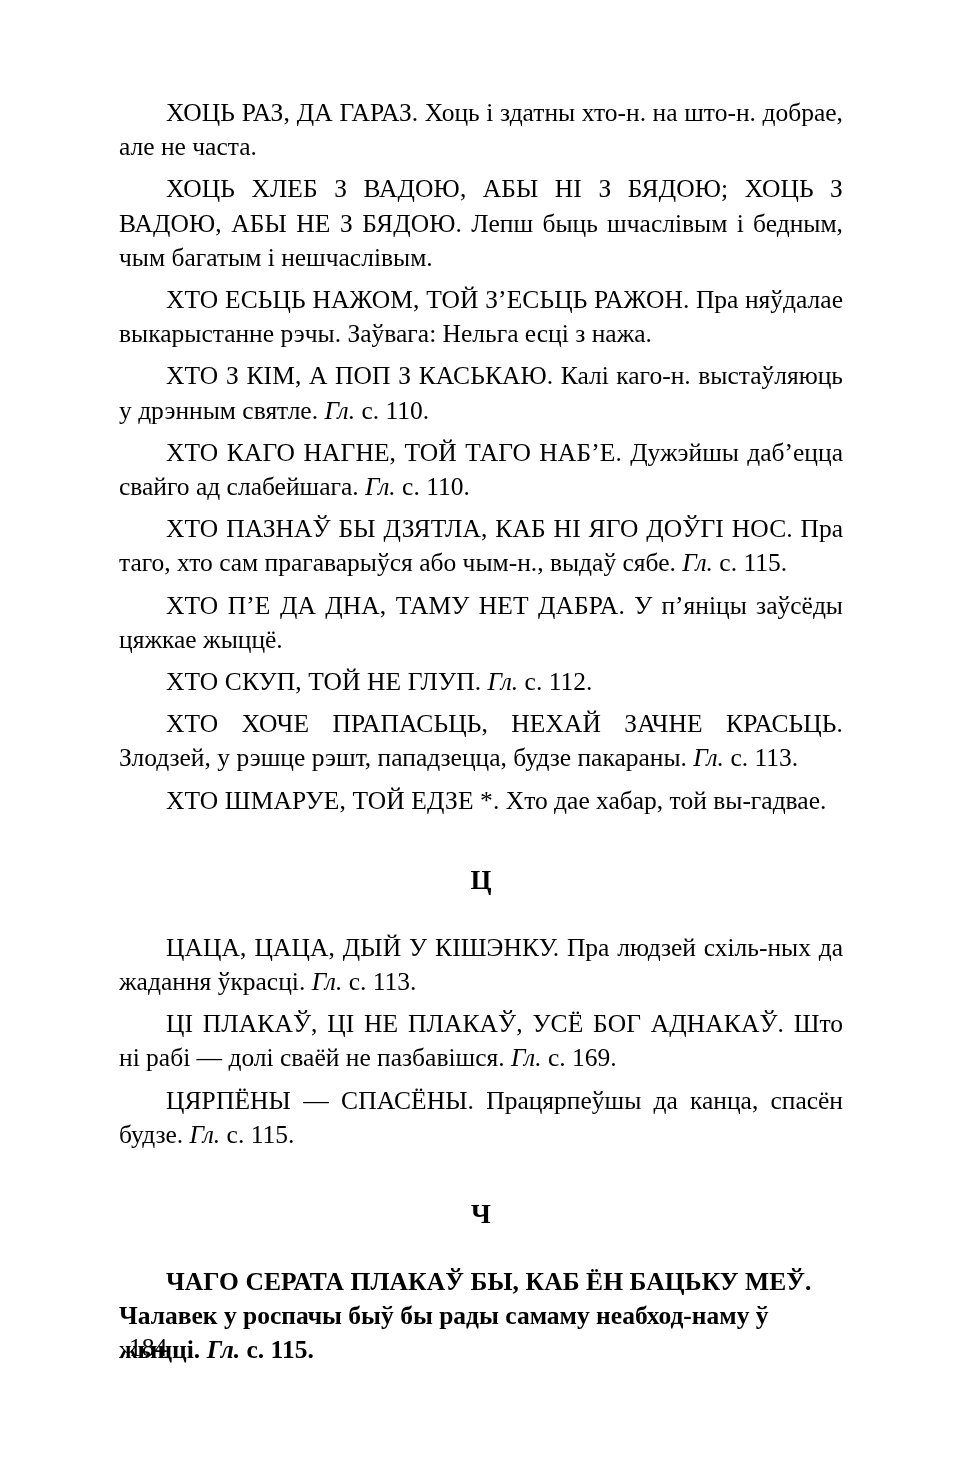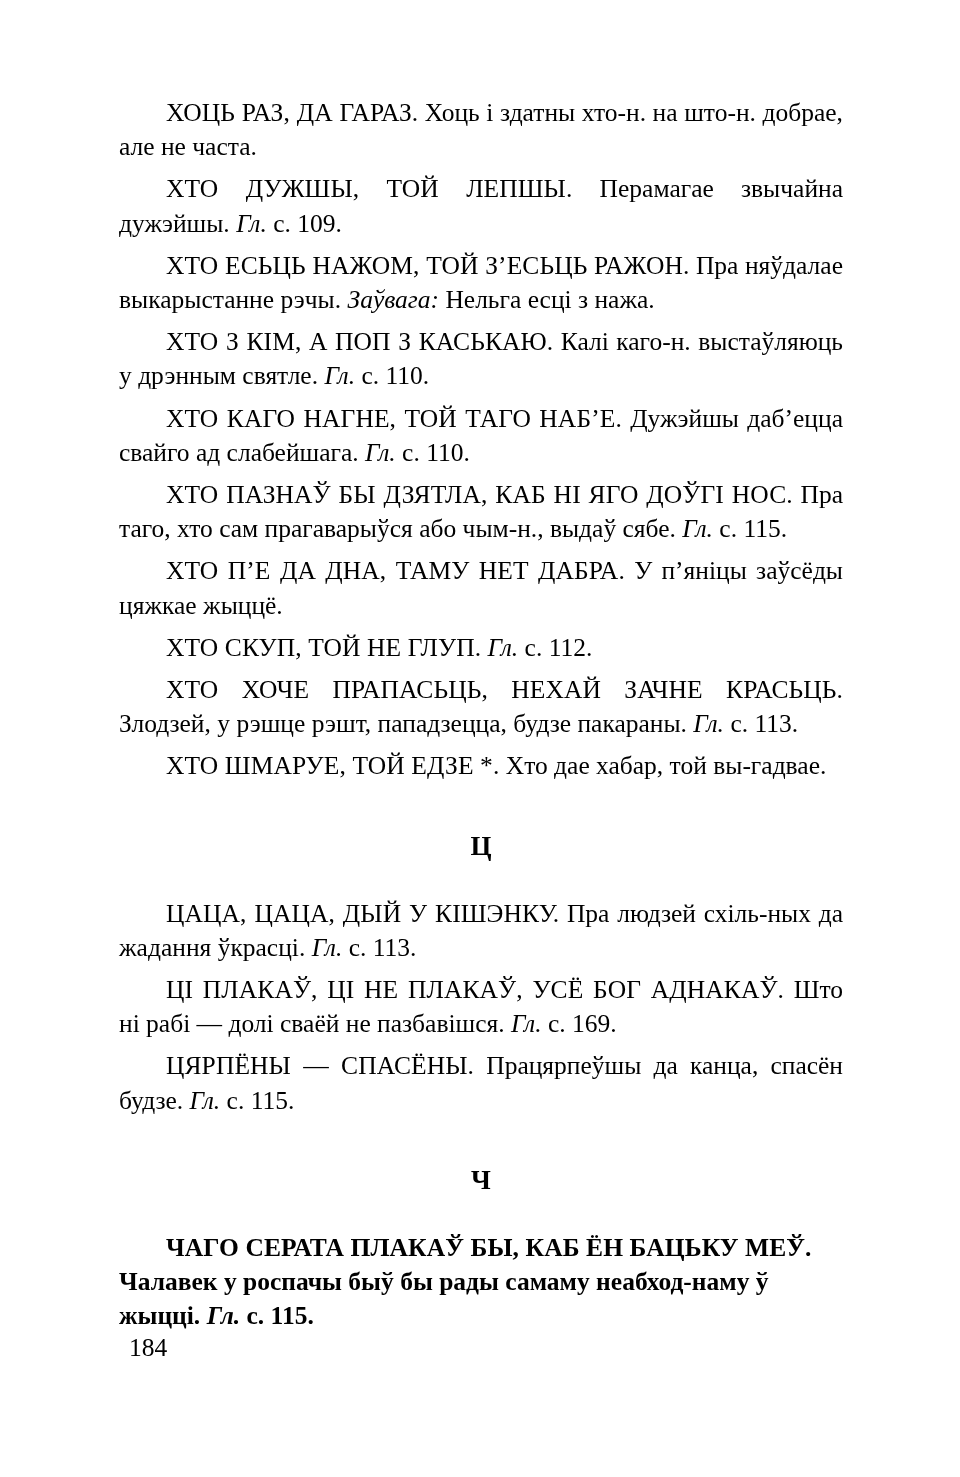--- a/index.html
+++ b/index.html
@@ -36,21 +36,20 @@
     font-weight: bold;
   }
   .hw {
     text-transform: none;
     letter-spacing: 0.1px;
   }
   .gl {
     font-style: italic;
   }
   .note-label {
-    font-style: italic;
   }
   .section-letter {
     text-align: center;
     font-weight: bold;
     font-size: 27px;
     line-height: 34px;
     margin: 0;
     text-indent: 0;
   }
   .sp-before-letter { height: 37px; }
@@ -62,21 +61,21 @@
     font-size: 25.5px;
     line-height: 34px;
   }
 </style>
 </head>
 <body>
 
 <div class="page">
   <div id="content">
       <p class="entry"><span class="hw">ХОЦЬ РАЗ, ДА ГАРАЗ.</span><span> Хоць і здатны хто-н. на што-н. добрае, але не часта.</span></p>
-      <p class="entry"><span class="hw">ХТО ДУЖШЫ, ТОЙ ЛЕПШЫ.</span><span> Перамагае звычайна дужэйшы. </span><span class="gl">Гл.</span><span> с. 109.</span></p>
+      <p class="entry"><span class="hw">ХОЦЬ ХЛЕБ З ВАДОЮ, АБЫ НІ З БЯДОЮ; ХОЦЬ З ВАДОЮ, АБЫ НЕ З БЯДОЮ.</span><span> Лепш быць шчаслівым і бедным, чым багатым і нешчаслівым.</span></p>
       <p class="entry"><span class="hw">ХТО ЕСЬЦЬ НАЖОМ, ТОЙ З’ЕСЬЦЬ РАЖОН.</span><span> Пра няўдалае выкарыстанне рэчы. </span><span class="note-label">Заўвага:</span><span> Нельга есці з нажа.</span></p>
       <p class="entry"><span class="hw">ХТО З КІМ, А ПОП З КАСЬКАЮ.</span><span> Калі каго-н. выстаўляюць у дрэнным святле. </span><span class="gl">Гл.</span><span> с. 110.</span></p>
       <p class="entry"><span class="hw">ХТО КАГО НАГНЕ, ТОЙ ТАГО НАБ’Е.</span><span> Дужэйшы даб’ецца свайго ад слабейшага. </span><span class="gl">Гл.</span><span> с. 110.</span></p>
       <p class="entry"><span class="hw">ХТО ПАЗНАЎ БЫ ДЗЯТЛА, КАБ НІ ЯГО ДОЎГІ НОС.</span><span> Пра таго, хто сам прагаварыўся або чым-н., выдаў сябе. </span><span class="gl">Гл.</span><span> с. 115.</span></p>
       <p class="entry"><span class="hw">ХТО П’Е ДА ДНА, ТАМУ НЕТ ДАБРА.</span><span> У п’яніцы заўсёды цяжкае жыццё.</span></p>
       <p class="entry"><span class="hw">ХТО СКУП, ТОЙ НЕ ГЛУП.</span><span> </span><span class="gl">Гл.</span><span> с. 112.</span></p>
       <p class="entry"><span class="hw">ХТО ХОЧЕ ПРАПАСЬЦЬ, НЕХАЙ ЗАЧНЕ КРАСЬЦЬ.</span><span> Злодзей, у рэшце рэшт, пападзецца, будзе пакараны. </span><span class="gl">Гл.</span><span> с. 113.</span></p>
       <p class="entry"><span class="hw">ХТО ШМАРУЕ, ТОЙ ЕДЗЕ *.</span><span> Хто дае хабар, той вы-гадвае.</span></p>
       <div class="sp-before-letter"></div>
       <p class="section-letter">Ц</p>

